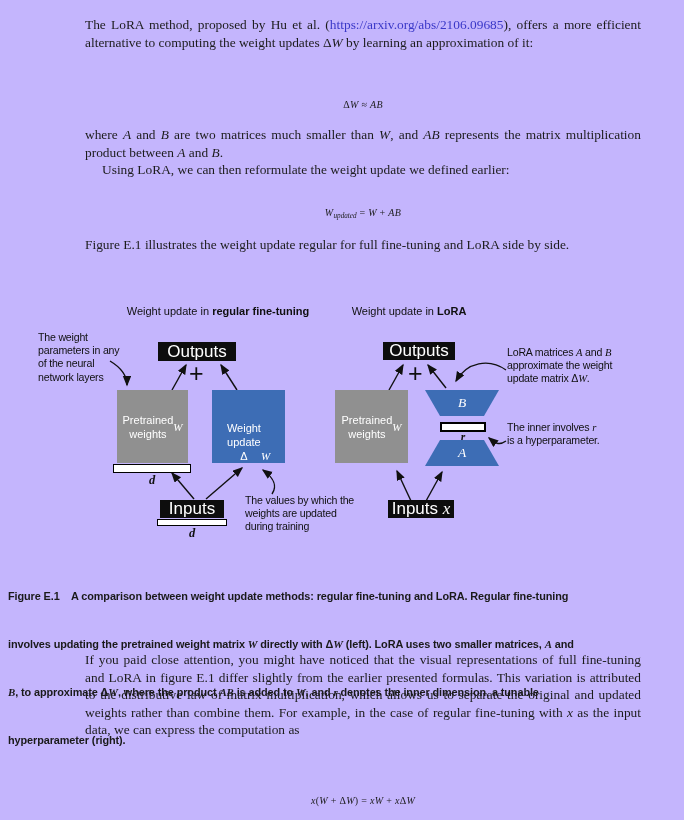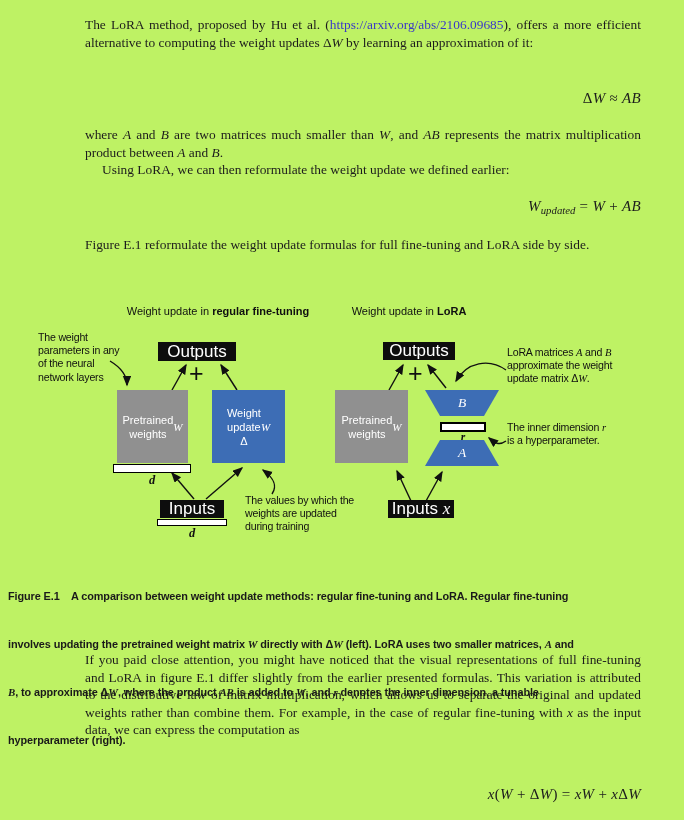--- a/index.html
+++ b/index.html
@@ -1,33 +1,33 @@
 <!DOCTYPE html>
 <html><head>
 <meta charset="utf-8">
 <style>
   html,body{margin:0;padding:0;background:#ffffff;}
-  .page{position:relative;width:684px;height:820px;background:#bef264;overflow:hidden;
+  .page{position:relative;width:684px;height:820px;background:#c4b5fd;overflow:hidden;
         font-family:"Liberation Serif",serif;color:#1c1c1c;}
   .abs{position:absolute;}
   .para{font-size:13.4px;line-height:17.5px;text-align:justify;}
   .indent{text-indent:17px;}
-  .formula{font-size:15px;text-align:right;font-family:"Liberation Serif",serif;letter-spacing:.3px;}
+  .formula{font-size:10px;text-align:center;font-family:"Liberation Serif",serif;letter-spacing:.3px;margin-top:9px;}
   .seg-i{font-family:"Liberation Serif",serif;font-style:italic;}
   .seg-b{font-weight:bold;}
   .seg-sub{font-family:"Liberation Serif",serif;font-style:italic;font-size:.72em;vertical-align:-0.28em;letter-spacing:0;}
   .link{color:#3a38c8;text-decoration:none;cursor:pointer;}
   
   .fig{left:0;top:300px;width:684px;height:256px;font-family:"Liberation Sans",sans-serif;}
   .fig-title{font-size:11px;color:#101010;text-align:center;white-space:nowrap;}
   .annot{font-weight:normal;font-size:10.6px;line-height:13.2px;color:#101010;white-space:pre-line;letter-spacing:-0.2px;}
   .blackbox{background:#0d0d0d;color:#fff;font-size:17px;display:flex;align-items:center;justify-content:center;white-space:pre;}
   .bigbox{color:#fff;font-size:11px;line-height:14px;display:flex;align-items:center;justify-content:center;text-align:center;white-space:pre-line;}
   .graybox{background:#909090;}
-  .bluebox{background:#3d6db5;}
+  .bluebox{background:#3d6db5;align-items:flex-end;}
   .strip{background:#fff;border:1.5px solid #000;box-sizing:border-box;}
   .dlab{font-family:"Liberation Serif",serif;font-style:italic;font-weight:bold;font-size:12.5px;color:#101010;text-align:center;}
   .plus{font-size:25px;font-weight:400;color:#101010;font-family:"Liberation Sans",sans-serif;}
   .trap{background:#3d6db5;color:#fff;display:flex;align-items:center;justify-content:center;
         font-family:"Liberation Serif",serif;font-style:italic;font-size:13.5px;}
   .trapB{clip-path:polygon(0 0,100% 0,79.7% 100%,20.3% 100%);}
   .trapA{clip-path:polygon(20.3% 0,79.7% 0,100% 100%,0 100%);}
   .rlab{font-family:"Liberation Serif",serif;font-style:italic;font-weight:bold;font-size:11.5px;color:#101010;text-align:center;}
   .caption{font-family:"Liberation Sans",sans-serif;font-weight:bold;font-size:10.9px;line-height:16px;
            color:#1a1a1a;letter-spacing:-0.1px;white-space:pre-wrap;}
@@ -44,21 +44,21 @@
 
   <div class="abs formula" style="left:85px;top:90px;width:556px;"><span>Δ</span><span class="seg-i">W</span><span> ≈ </span><span class="seg-i">AB</span></div>
 
   <div class="abs" style="left:85px;top:126px;width:556px;">
     <div class="para"><span>where </span><span class="seg-i">A</span><span> and </span><span class="seg-i">B</span><span> are two matrices much smaller than </span><span class="seg-i">W</span><span>, and </span><span class="seg-i">AB</span><span> represents the matrix multiplication product between </span><span class="seg-i">A</span><span> and </span><span class="seg-i">B</span><span>.</span></div>
     <div class="para indent">Using LoRA, we can then reformulate the weight update we defined earlier:</div>
   </div>
 
   <div class="abs formula" style="left:85px;top:198px;width:556px;"><span class="seg-i">W</span><span class="seg-sub">updated</span><span> = </span><span class="seg-i">W</span><span> + </span><span class="seg-i">AB</span></div>
 
-  <div class="abs para" style="left:85px;top:236px;width:556px;">Figure E.1 reformulate the weight update formulas for full fine-tuning and LoRA side by side.</div>
+  <div class="abs para" style="left:85px;top:236px;width:556px;">Figure E.1 illustrates the weight update regular for full fine-tuning and LoRA side by side.</div>
 
   <div class="abs fig">
 
     <svg width="684" height="256">
       <defs>
         <marker id="ah" markerWidth="9" markerHeight="8" refX="6.5" refY="3" orient="auto">
           <path d="M0,0 L7.5,3 L0,6 Z" fill="#101010"></path>
         </marker>
       </defs>
       <g stroke="#101010" stroke-width="1.4" fill="none">
@@ -109,21 +109,21 @@
 weights
 </span><span class="seg-i">W</span></div>
     <div class="abs trap trapB" style="left:425px;top:90px;width:74px;height:26px;">B</div>
     <div class="abs strip" style="left:440px;top:122px;width:46px;height:10px;border-width:2px;"></div>
     <div class="abs rlab" style="left:440px;top:131px;width:46px;">r</div>
     <div class="abs trap trapA" style="left:425px;top:140px;width:74px;height:26px;">A</div>
     <div class="abs blackbox" style="left:388px;top:200px;width:66px;height:18px;"><span>Inputs </span><span class="seg-i">x</span></div>
     <div class="abs annot" style="left:507px;top:46px;width:140px;"><span>LoRA matrices </span><span class="seg-i">A</span><span> and </span><span class="seg-i">B</span><span>
 approximate the weight
 update matrix Δ</span><span class="seg-i">W</span><span>.</span></div>
-    <div class="abs annot" style="left:507px;top:121px;width:140px;"><span>The inner dimension </span><span class="seg-i">r</span><span>
+    <div class="abs annot" style="left:507px;top:121px;width:140px;"><span>The inner involves </span><span class="seg-i">r</span><span>
 is a hyperparameter.</span></div>
   </div>
 
   <div class="abs caption" style="left:8px;top:556px;width:660px;">
     <div><span>Figure E.1    A comparison between weight update methods: regular fine-tuning and LoRA. Regular fine-tuning</span></div>
     <div><span>involves updating the pretrained weight matrix </span><span class="seg-i">W</span><span> directly with Δ</span><span class="seg-i">W</span><span> (left). LoRA uses two smaller matrices, </span><span class="seg-i">A</span><span> and</span></div>
     <div><span class="seg-i">B</span><span>, to approximate Δ</span><span class="seg-i">W</span><span>, where the product </span><span class="seg-i">AB</span><span> is added to </span><span class="seg-i">W</span><span>, and </span><span class="seg-i">r</span><span> denotes the inner dimension, a tunable</span></div>
     <div><span>hyperparameter (right).</span></div>
   </div>
 

